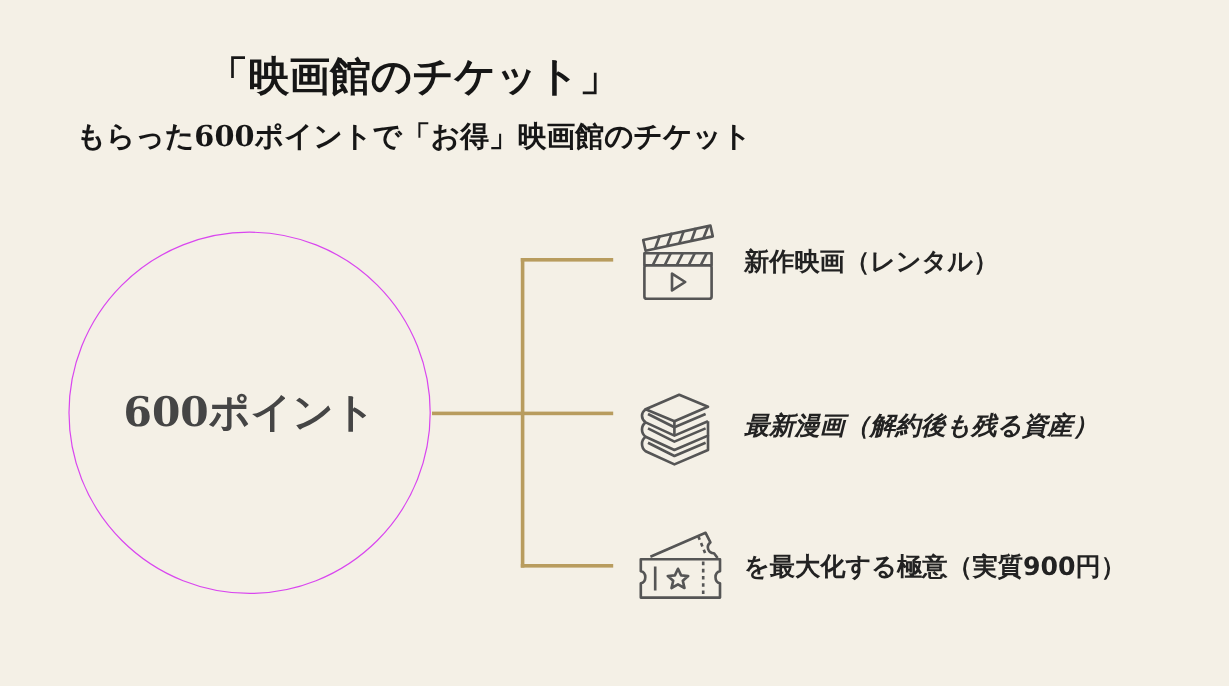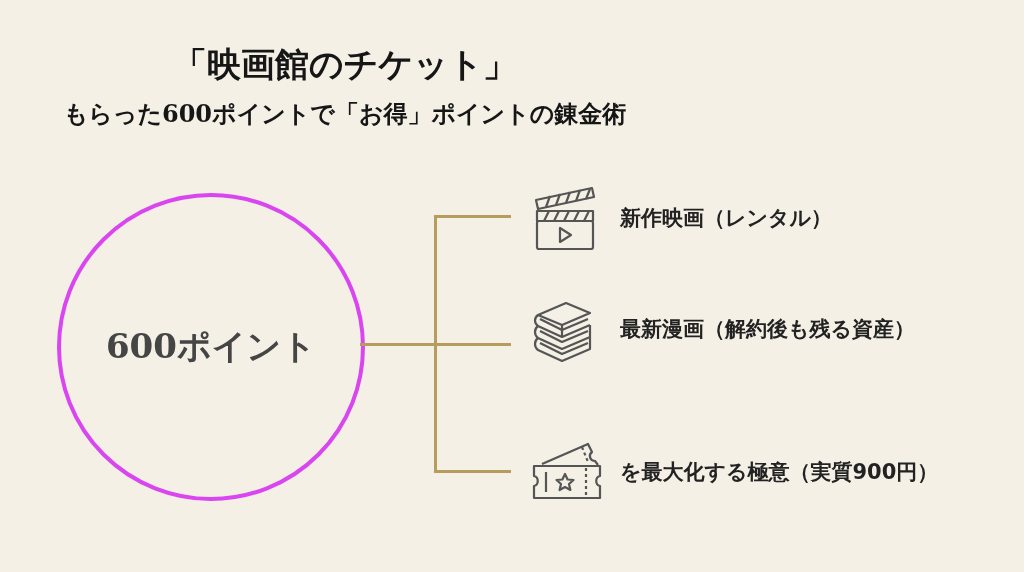--- a/index.html
+++ b/index.html
@@ -39,21 +39,21 @@
       line-height: 36px;
       color: #161616;
       white-space: nowrap;
     }
     .hub {
       position: absolute;
       left: 57px;
       top: 193px;
       width: 300px;
       height: 300px;
-      border: 4px solid #d946ef;
+      border: 1px solid #d946ef;
       border-radius: 50%;
       display: flex;
       align-items: center;
       justify-content: center;
       box-sizing: content-box;
     }
     .hub-label {
       font-family: "DejaVu Serif", serif;
       font-weight: bold;
       font-size: 34px;
@@ -84,21 +84,21 @@
       font-weight: bold;
       font-size: 21px;
       color: #222222;
       white-space: nowrap;
     }
   </style>
 </head>
 <body>
 
 <div class="title">「映画館のチケット」</div>
-<div class="subtitle">もらった600ポイントで「お得」ポイントの錬金術</div>
+<div class="subtitle">もらった600ポイントで「お得」映画館のチケット</div>
 
 <div class="hub">
   <span class="hub-label">600ポイント</span>
 </div>
 
 <div class="line" style="left:360px; top:343px; width:151px; height:3px;"></div>
 <div class="line" style="left:434px; top:215px; width:3px; height:258px;"></div>
 <div class="line" style="left:434px; top:215px; width:77px; height:3px;"></div>
 <div class="line" style="left:434px; top:470px; width:77px; height:3px;"></div>
 
@@ -120,21 +120,21 @@
       <line x1="46" y1="37" x2="51" y2="27"></line>
       <line x1="56" y1="37" x2="61" y2="27"></line>
 
       <rect x="9" y="37" width="56" height="28" rx="2"></rect>
       <polygon points="32,44 32,58 43,51"></polygon>
     </svg>
   </span>
   <span class="label">新作映画（レンタル）</span>
 </div>
 
-<div class="branch" style="top:294px;">
+<div class="branch" style="top:320px;font-style:italic;">
   <span class="icon">
     <svg width="70" height="68" viewBox="0 0 70 68" fill="none" stroke="#555555" stroke-width="2.2" stroke-linejoin="round">
 
       <path d="M10,20 L38,8 L62,18 L34,30 Z"></path>
       <path d="M10,20 C6,23 6,28 10,31 L34,42 L62,30"></path>
       <path d="M34,30 L34,42"></path>
       <path d="M12,24 L34,35 L60,24"></path>
 
       <path d="M10,31 C6,34 6,40 10,43 L34,54 L62,42 L62,30"></path>
       <path d="M12,36 L34,47 L60,36"></path>

